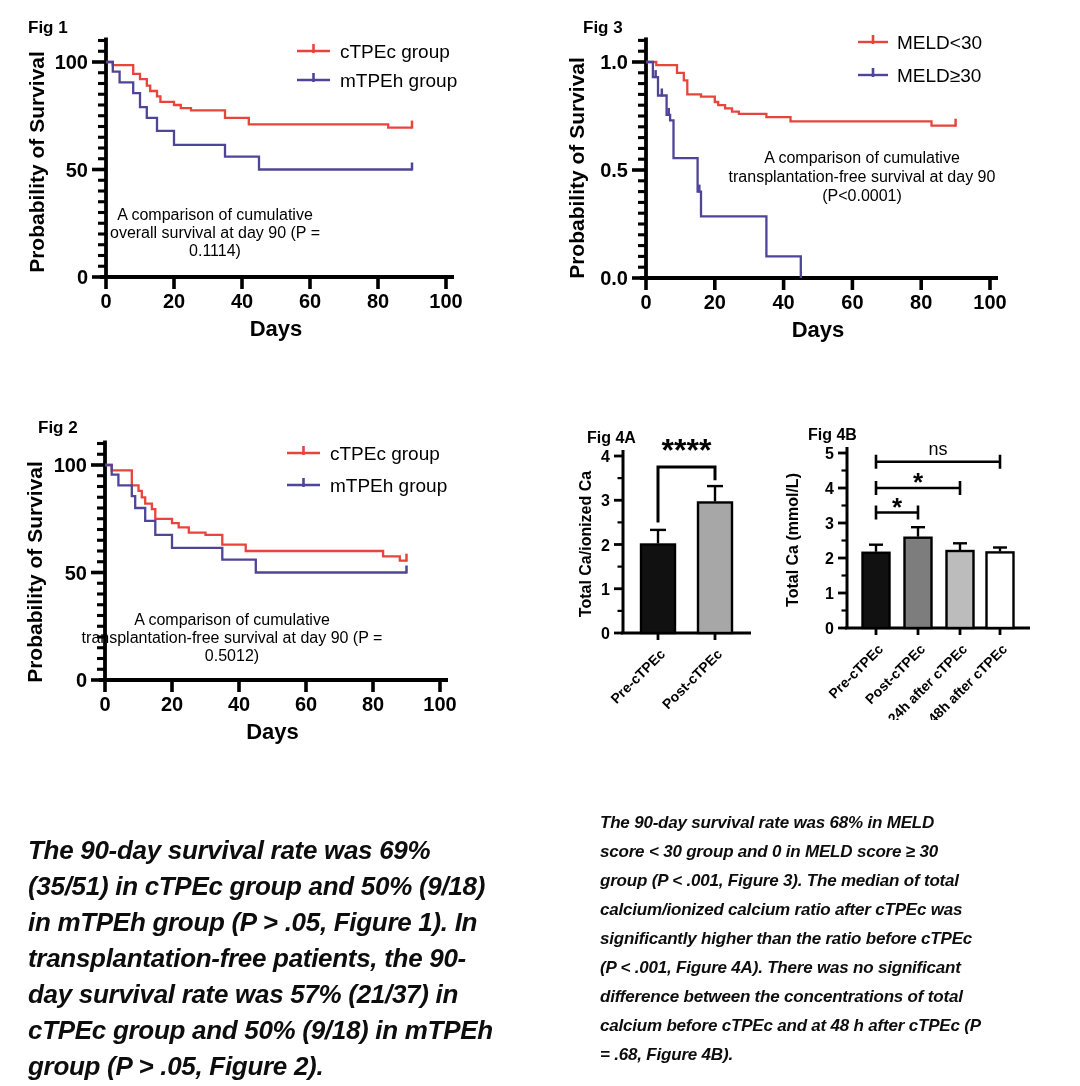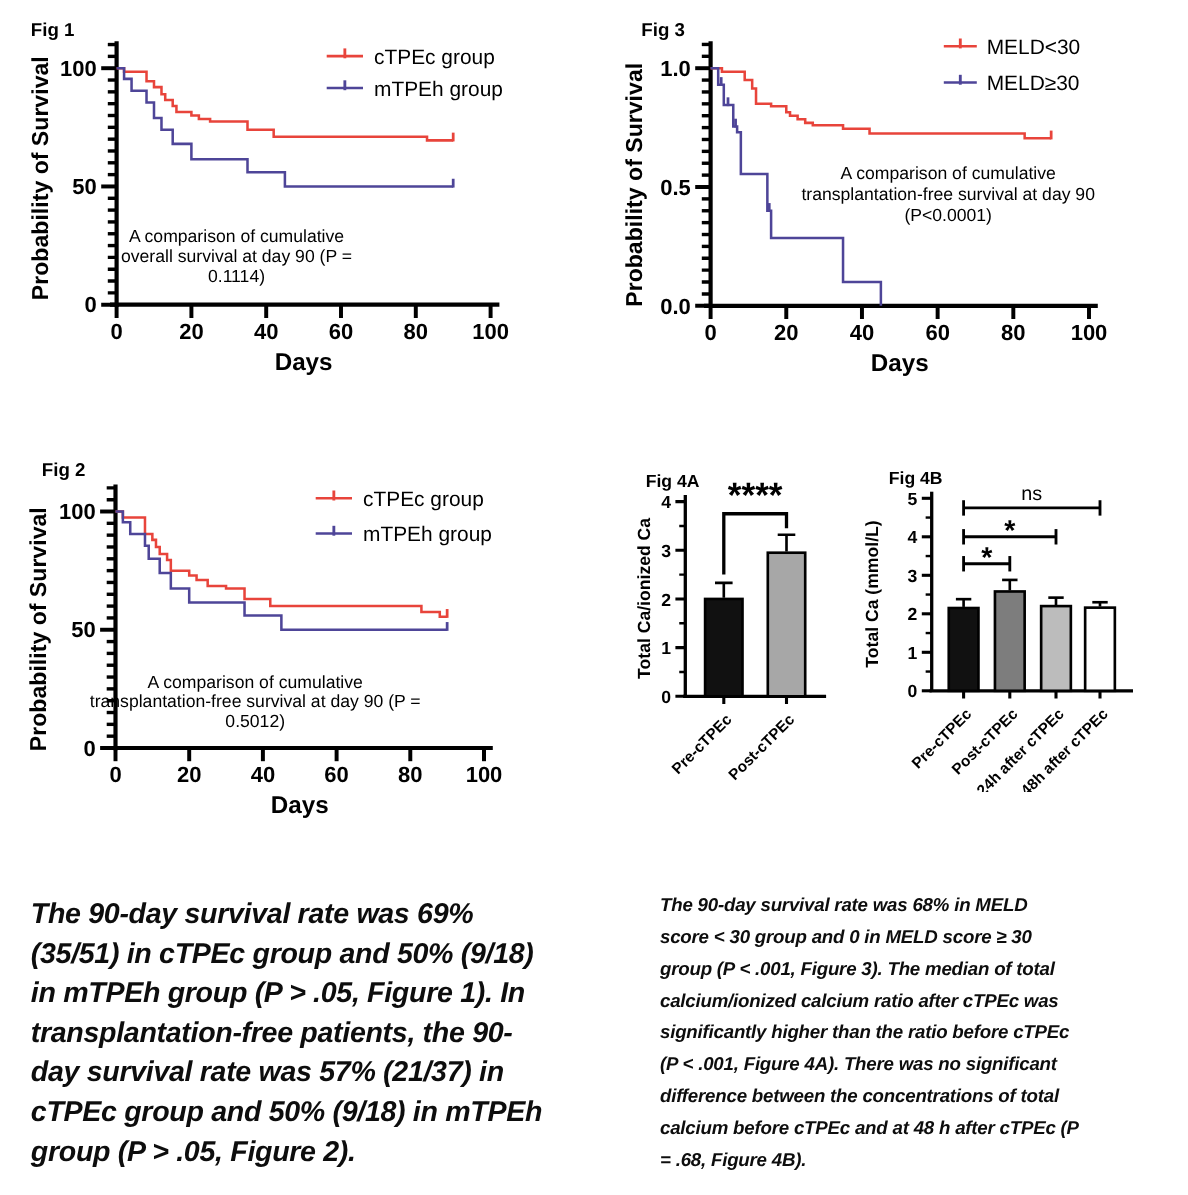--- a/index.html
+++ b/index.html
@@ -6,21 +6,21 @@
   #page{position:relative;width:1080px;height:1086px;background:#fff;overflow:hidden;
         font-family:"Liberation Sans",sans-serif;}
   .panel{position:absolute;}
   #panel-fig1{left:10px;top:0;width:490px;height:355px;}
   #panel-fig3{left:550px;top:0;width:530px;height:365px;}
   #panel-fig2{left:10px;top:400px;width:500px;height:365px;}
   #panel-fig4a{left:575px;top:420px;width:250px;height:315px;}
   #panel-fig4b{left:780px;top:420px;width:300px;height:300px;}
   svg text{font-family:"Liberation Sans",sans-serif;fill:#000;}
   .caption{position:absolute;font-weight:700;font-style:italic;white-space:pre;color:#0d0d0d;}
-  #caption-left{left:28px;top:812px;font-size:26px;line-height:36px;letter-spacing:-0.3px;}
+  #caption-left{left:28px;top:832px;font-size:26px;line-height:36px;letter-spacing:-0.3px;}
   #caption-right{left:600px;top:808px;font-size:17px;line-height:29px;letter-spacing:-0.2px;}
 </style>
 </head>
 <body>
 
 <div id="page">
   <div class="panel" id="panel-fig1"><svg width="490" height="355" viewBox="0 0 490 355">
         <g stroke="#000">
           <line x1="96" y1="279" x2="96" y2="37.49999999999997" stroke-width="3.8"></line>
           <line x1="90" y1="277" x2="444" y2="277" stroke-width="3.8"></line>

